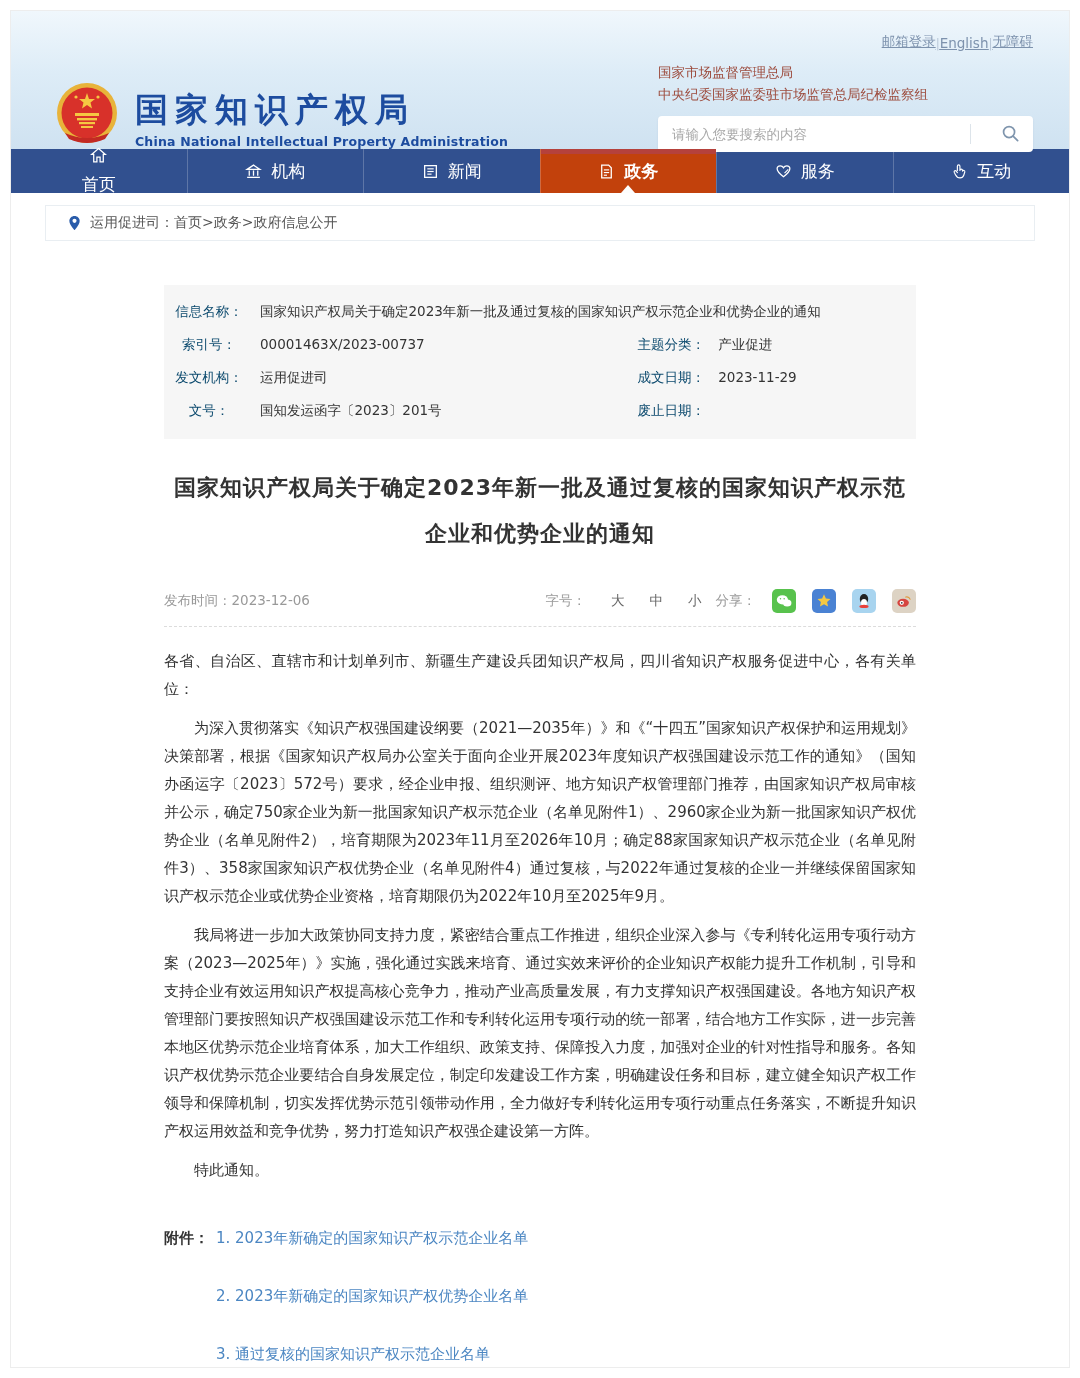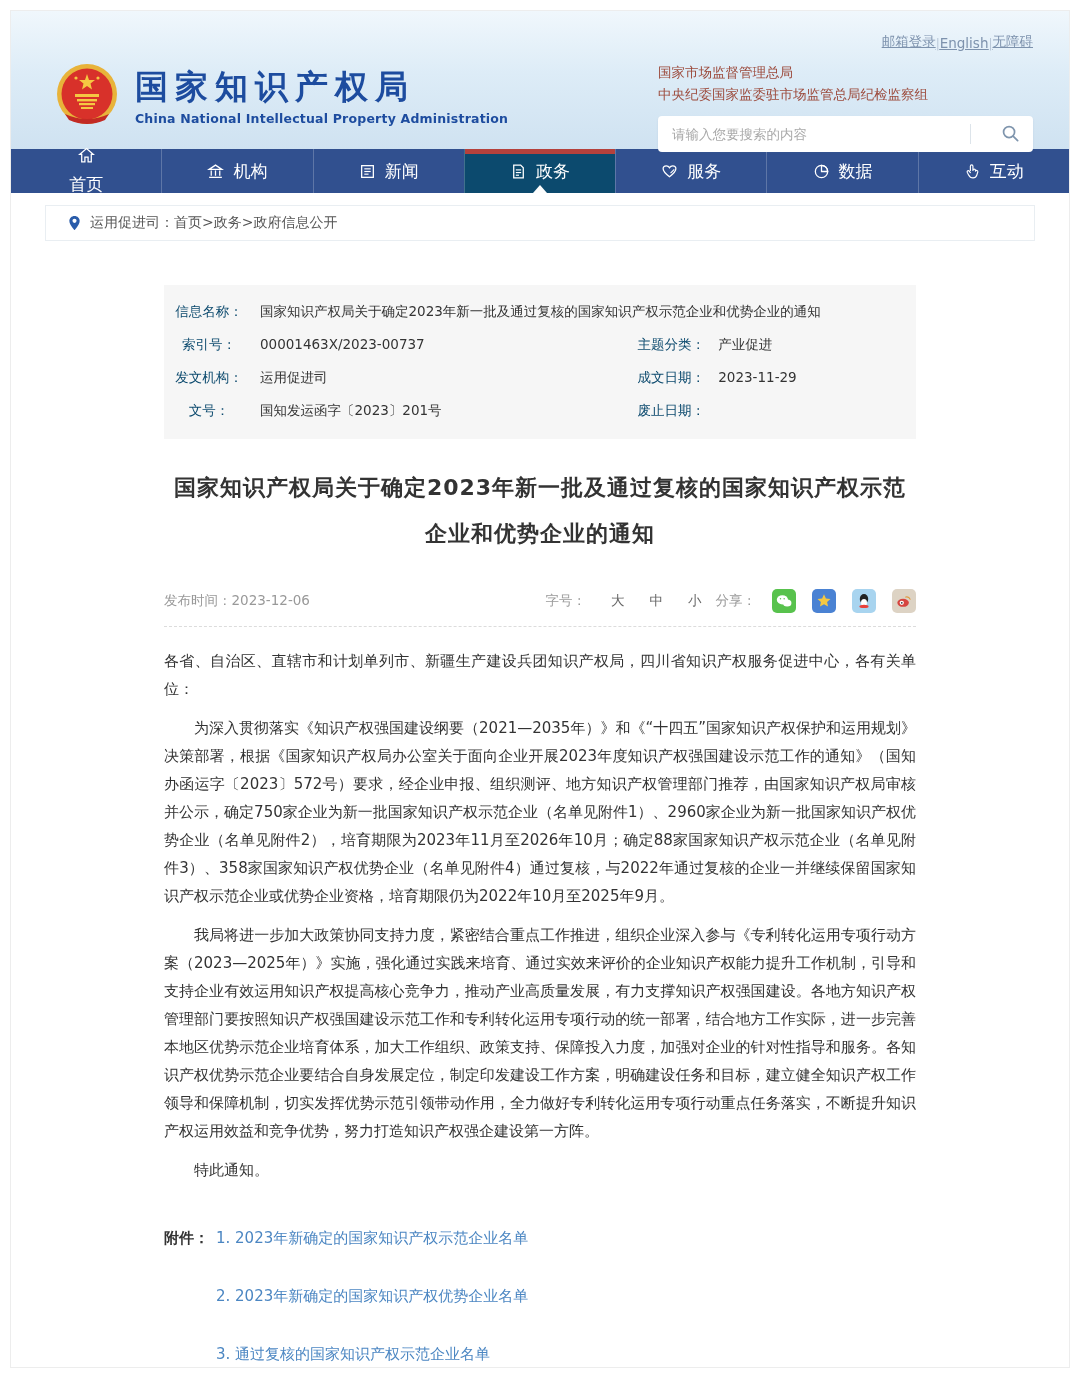--- a/index.html
+++ b/index.html
@@ -6,21 +6,21 @@
   html,body { width:1080px; background:#ffffff; font-family:"DejaVu Sans","Liberation Sans",sans-serif; }
   body { height:1378px; overflow:hidden; }
   .page { width:1060px; height:1358px; margin:10px auto; border:1px solid #ededed; overflow:hidden; background:#fff; }
 
   
   .site-header {
     height:138px;
     background:linear-gradient(180deg,#f0f7fc 0%,#ddecf7 45%,#cfe2f1 100%);
     display:flex; justify-content:space-between; padding:14px 36px 0 44px;
   }
-  .brand { display:flex; align-items:center; margin-top:18px; }
+  .brand { display:flex; align-items:flex-end; margin-top:18px; }
   .emblem { width:64px; height:68px; margin-right:16px; }
   .brand-text { padding-top:2px; }
   .site-title { color:#1d4c9f; font-size:33px; font-weight:bold; letter-spacing:7px; line-height:1.15; }
   .site-subtitle { color:#1d4c9f; font-size:12.5px; font-weight:bold; margin-top:5px; letter-spacing:0.2px; }
 
   .header-right { width:375px; padding-top:8px; }
   .top-links { display:flex; justify-content:flex-end; align-items:flex-end; gap:0; font-size:13.5px; color:#7d92ad;text-decoration:underline; }
   .top-links .tl { cursor:pointer; }
   .top-links .sep { color:#b9c8d8; font-size:12px; }
   .dept-lines { margin-top:10px; color:#9c4a3c; font-size:13.5px; line-height:1.65; }
@@ -38,21 +38,21 @@
 
   
   .main-nav { height:44px; background:#31508f; display:flex; }
   .nav-item {
     flex:1; display:flex; align-items:center; justify-content:center; gap:9px;
     color:#fff; font-size:17px; cursor:pointer; position:relative;
     border-left:1px solid rgba(255,255,255,0.22);
   }
   .nav-item:first-child { border-left:none;flex-direction:column; }
   .nav-item .nicon { display:flex; }
-  .nav-item.active { background:#0c4a6e; font-weight:normal; }
+  .nav-item.active { background:#c2410c; font-weight:bold; }
   .nav-item.active::before {
     content:""; position:absolute; top:0; left:0; right:0; height:5px; background:#b5413c;
   }
   .nav-item.active::after {
     content:""; position:absolute; bottom:0; left:50%; margin-left:-7px;
     border-left:7px solid transparent; border-right:7px solid transparent; border-bottom:8px solid #fdfdfd;
   }
 
   
   .breadcrumb-bar {
@@ -197,29 +197,20 @@
       <span>政务</span>
     </div>
     <div class="nav-item">
       <span class="nicon">
         <svg width="17" height="17" viewBox="0 0 16 16">
             <path d="M8 13 C4 10 2 7.5 2 5.5 C2 3.8 3.3 2.6 5 2.6 C6.2 2.6 7.4 3.4 8 4.4 C8.6 3.4 9.8 2.6 11 2.6 C12.7 2.6 14 3.8 14 5.5 C14 7.5 12 10 8 13 Z" fill="none" stroke="#fff" stroke-width="1.2"></path>
             <line x1="9" y1="9.5" x2="12.5" y2="6" stroke="#fff" stroke-width="1.1"></line>
           </svg>
       </span>
       <span>服务</span>
-    </div>
-    <div class="nav-item">
-      <span class="nicon">
-        <svg width="17" height="17" viewBox="0 0 16 16">
-            <circle cx="8" cy="8" r="5.8" fill="none" stroke="#fff" stroke-width="1.2"></circle>
-            <path d="M8 8 V2.2 A5.8 5.8 0 0 1 13.8 8 Z" fill="none" stroke="#fff" stroke-width="1.2"></path>
-          </svg>
-      </span>
-      <span>数据</span>
     </div>
     <div class="nav-item">
       <span class="nicon">
         <svg width="17" height="17" viewBox="0 0 16 16">
             <path d="M6 7 V3 a1.2 1.2 0 0 1 2.4 0 V7 M8.4 7 a1.2 1.2 0 0 1 2.4 0 M10.8 7.6 a1.2 1.2 0 0 1 2.2 0.8 L12 11.5 C11.5 13 10.3 14 8.5 14 C6.5 14 5.2 13 4.2 11 L3 8.6 a1.1 1.1 0 0 1 1.9-1 L6 9" fill="none" stroke="#fff" stroke-width="1.1" stroke-linecap="round"></path>
           </svg>
       </span>
       <span>互动</span>
     </div>
   </div>

